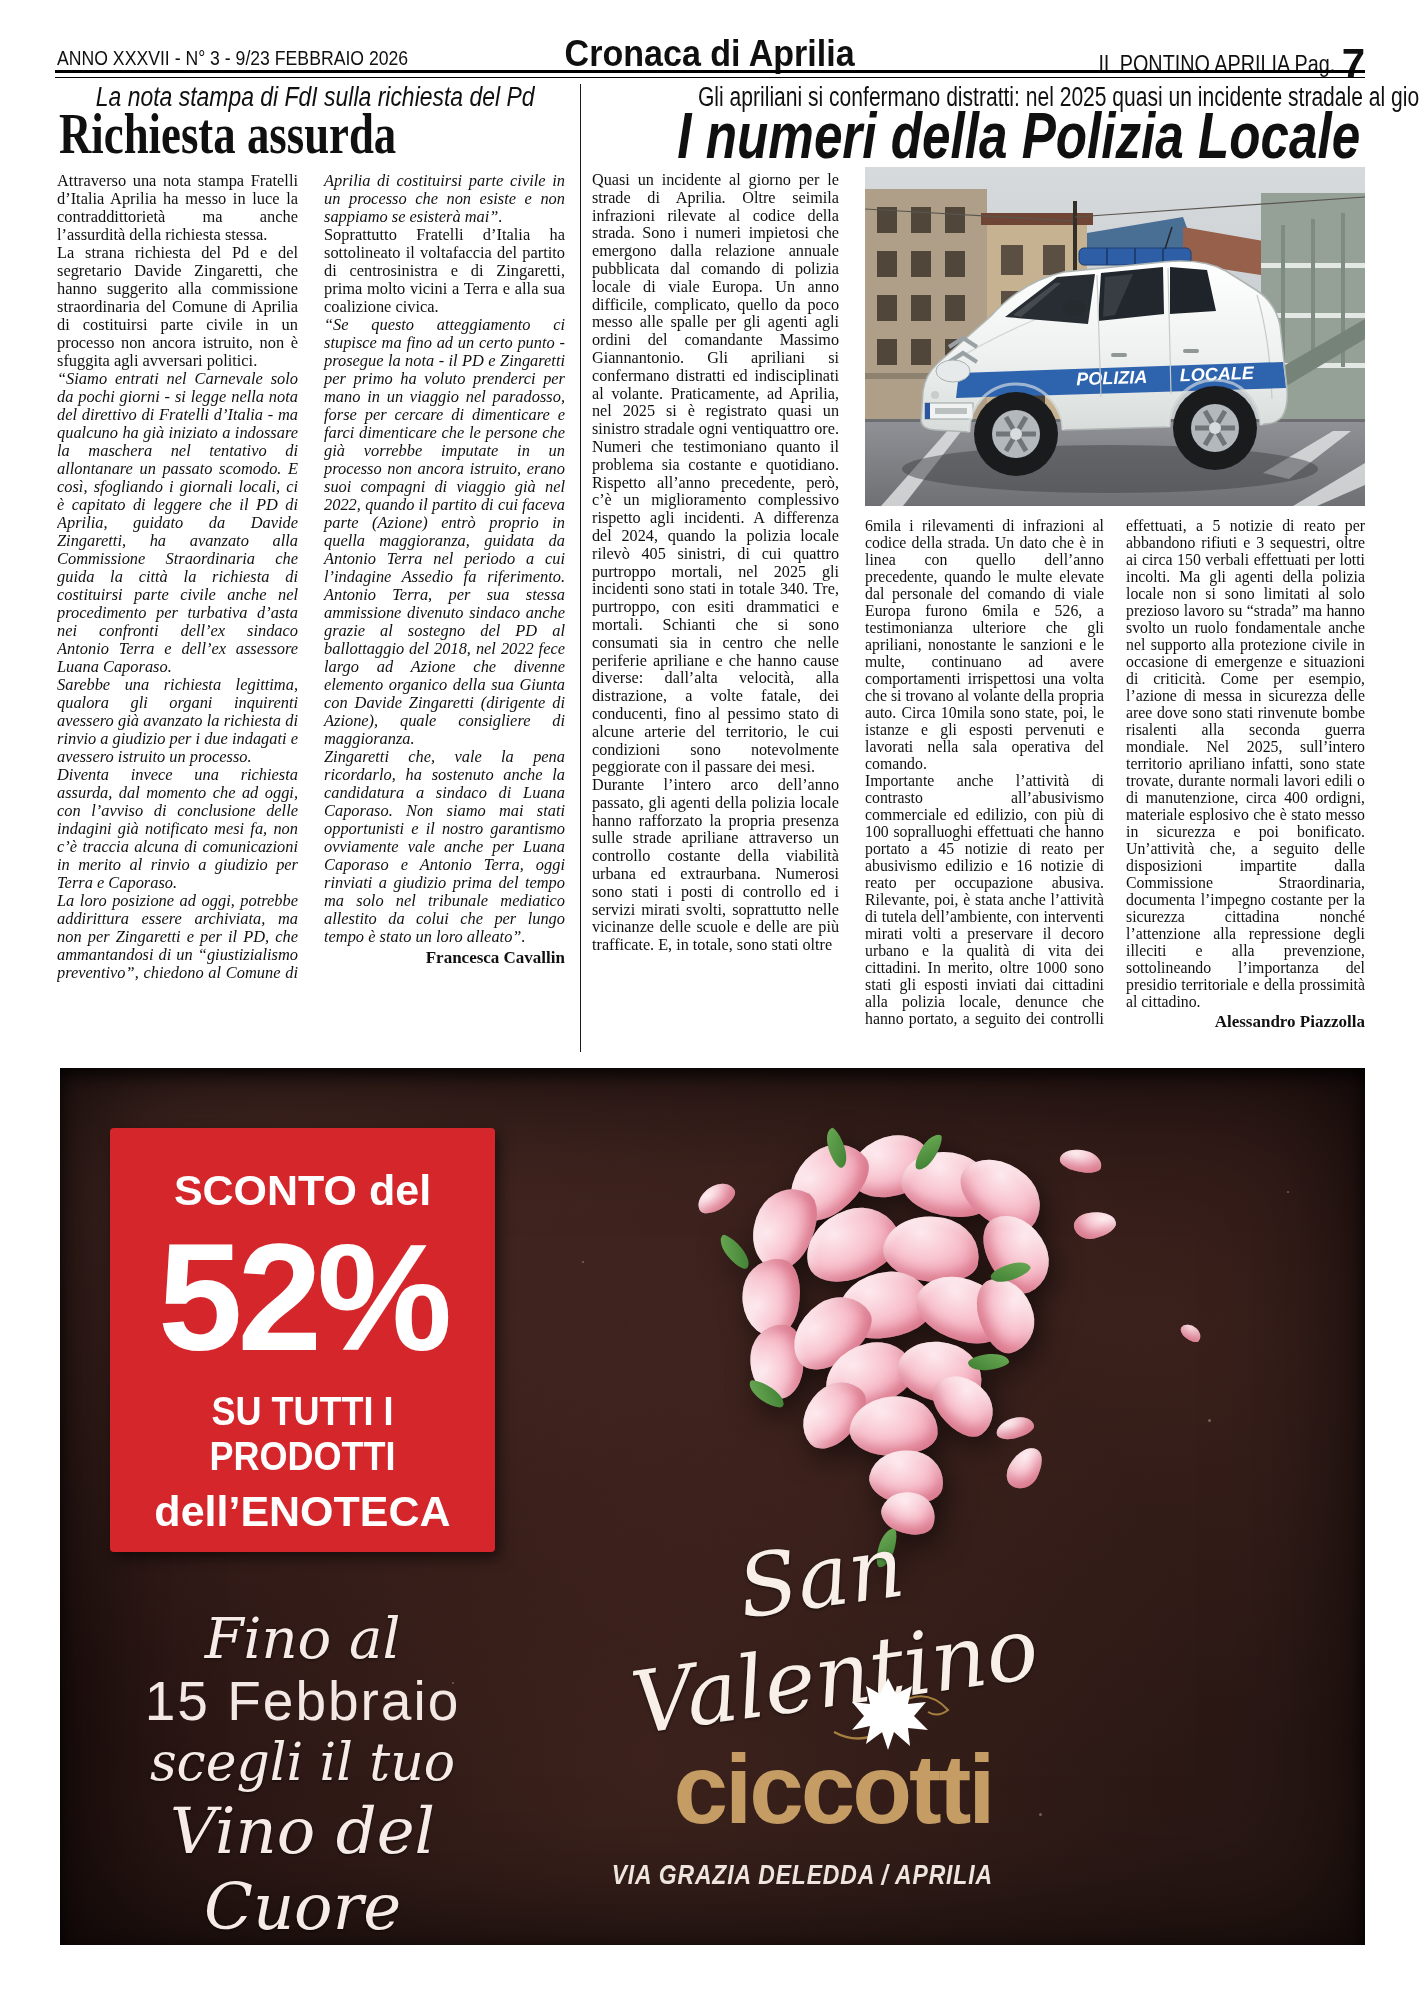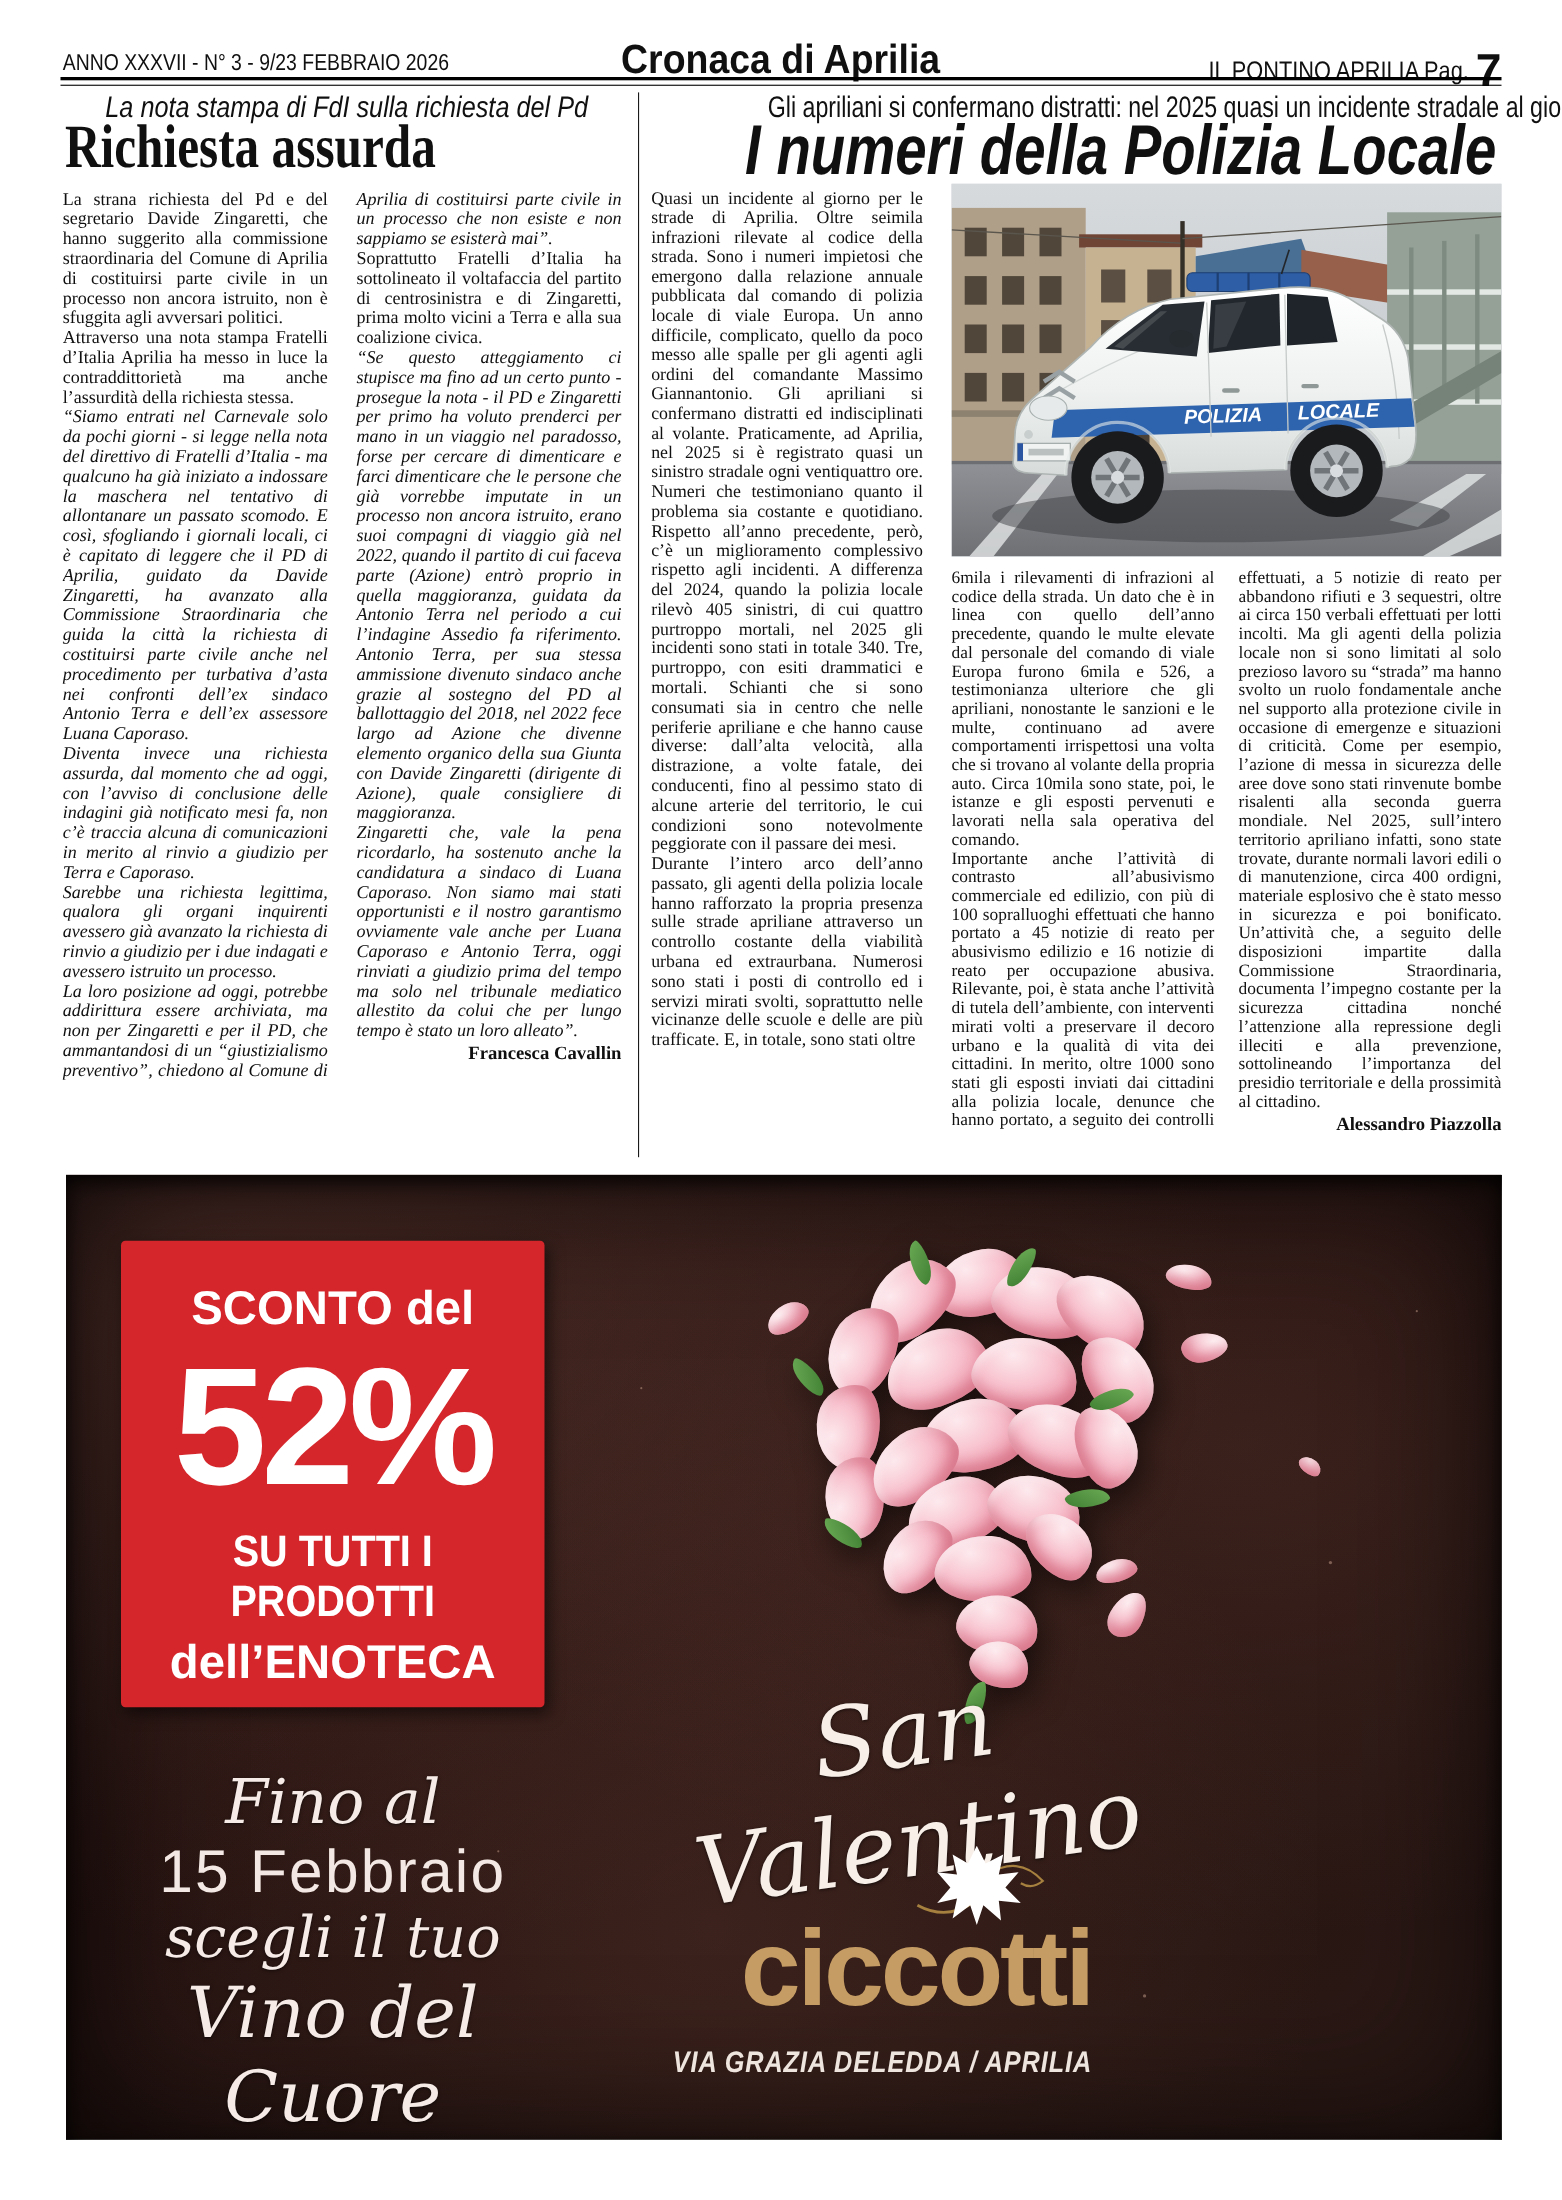--- a/index.html
+++ b/index.html
@@ -91,25 +91,25 @@
   <div class="abs masthead">
     <span class="mh-label">IL PONTINO APRILIA Pag.</span>
     <span class="mh-num">7</span>
   </div>
   <div class="abs rule-double"></div>
   <div class="abs vdivider"></div>
 
   <div class="abs kicker kicker-left"><span class="cx">La nota stampa di FdI sulla richiesta del Pd</span></div>
   <div class="abs headline-left"><span class="cx">Richiesta assurda</span></div>
   <div class="abs body-cols">
+    <p>Attraverso una nota stampa Fratelli d’Italia Aprilia ha messo in luce la contraddittorietà ma anche l’assurdità della richiesta stessa.</p>
     <p>La strana richiesta del Pd e del segretario Davide Zingaretti, che hanno suggerito alla commissione straordinaria del Comune di Aprilia di costituirsi parte civile in un processo non ancora istruito, non è sfuggita agli avversari politici.</p>
-    <p>Attraverso una nota stampa Fratelli d’Italia Aprilia ha messo in luce la contraddittorietà ma anche l’assurdità della richiesta stessa.</p>
     <p class="it">“Siamo entrati nel Carnevale solo da pochi giorni - si legge nella nota del direttivo di Fratelli d’Italia - ma qualcuno ha già iniziato a indossare la maschera nel tentativo di allontanare un passato scomodo. E così, sfogliando i giornali locali, ci è capitato di leggere che il PD di Aprilia, guidato da Davide Zingaretti, ha avanzato alla Commissione Straordinaria che guida la città la richiesta di costituirsi parte civile anche nel procedimento per turbativa d’asta nei confronti dell’ex sindaco Antonio Terra e dell’ex assessore Luana Caporaso.</p>
+    <p class="it">Sarebbe una richiesta legittima, qualora gli organi inquirenti avessero già avanzato la richiesta di rinvio a giudizio per i due indagati e avessero istruito un processo.</p>
     <p class="it">Diventa invece una richiesta assurda, dal momento che ad oggi, con l’avviso di conclusione delle indagini già notificato mesi fa, non c’è traccia alcuna di comunicazioni in merito al rinvio a giudizio per Terra e Caporaso.</p>
-    <p class="it">Sarebbe una richiesta legittima, qualora gli organi inquirenti avessero già avanzato la richiesta di rinvio a giudizio per i due indagati e avessero istruito un processo.</p>
     <p class="it">La loro posizione ad oggi, potrebbe addirittura essere archiviata, ma non per Zingaretti e per il PD, che ammantandosi di un “giustizialismo preventivo”, chiedono al Comune di Aprilia di costituirsi parte civile in un processo che non esiste e non sappiamo se esisterà mai”.</p>
     <p>Soprattutto Fratelli d’Italia ha sottolineato il voltafaccia del partito di centrosinistra e di Zingaretti, prima molto vicini a Terra e alla sua coalizione civica.</p>
     <p class="it">“Se questo atteggiamento ci stupisce ma fino ad un certo punto - prosegue la nota - il PD e Zingaretti per primo ha voluto prenderci per mano in un viaggio nel paradosso, forse per cercare di dimenticare e farci dimenticare che le persone che già vorrebbe imputate in un processo non ancora istruito, erano suoi compagni di viaggio già nel 2022, quando il partito di cui faceva parte (Azione) entrò proprio in quella maggioranza, guidata da Antonio Terra nel periodo a cui l’indagine Assedio fa riferimento. Antonio Terra, per sua stessa ammissione divenuto sindaco anche grazie al sostegno del PD al ballottaggio del 2018, nel 2022 fece largo ad Azione che divenne elemento organico della sua Giunta con Davide Zingaretti (dirigente di Azione), quale consigliere di maggioranza.</p>
     <p class="it">Zingaretti che, vale la pena ricordarlo, ha sostenuto anche la candidatura a sindaco di Luana Caporaso. Non siamo mai stati opportunisti e il nostro garantismo ovviamente vale anche per Luana Caporaso e Antonio Terra, oggi rinviati a giudizio prima del tempo ma solo nel tribunale mediatico allestito da colui che per lungo tempo è stato un loro alleato”.</p>
     <div class="byline">Francesca Cavallin</div>
   </div>
 
   <div class="abs kicker kicker-right"><span class="cx">Gli apriliani si confermano distratti: nel 2025 quasi un incidente stradale al giorno</span></div>
   <div class="abs headline-right"><span class="cx">I numeri della Polizia Locale</span></div>
 

